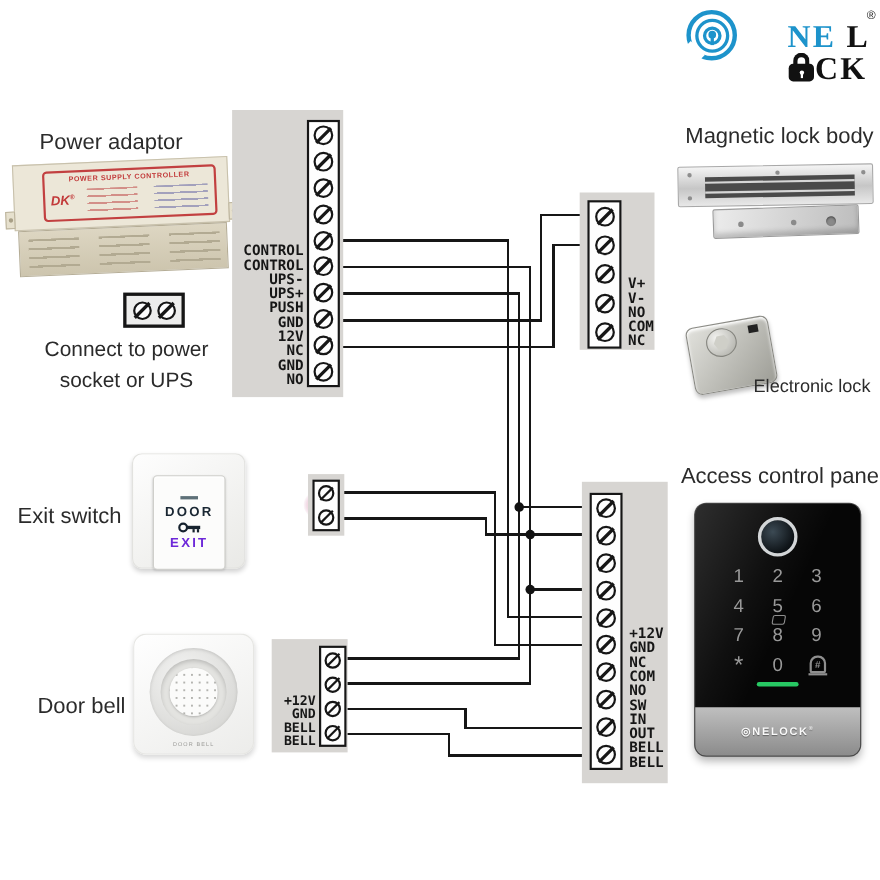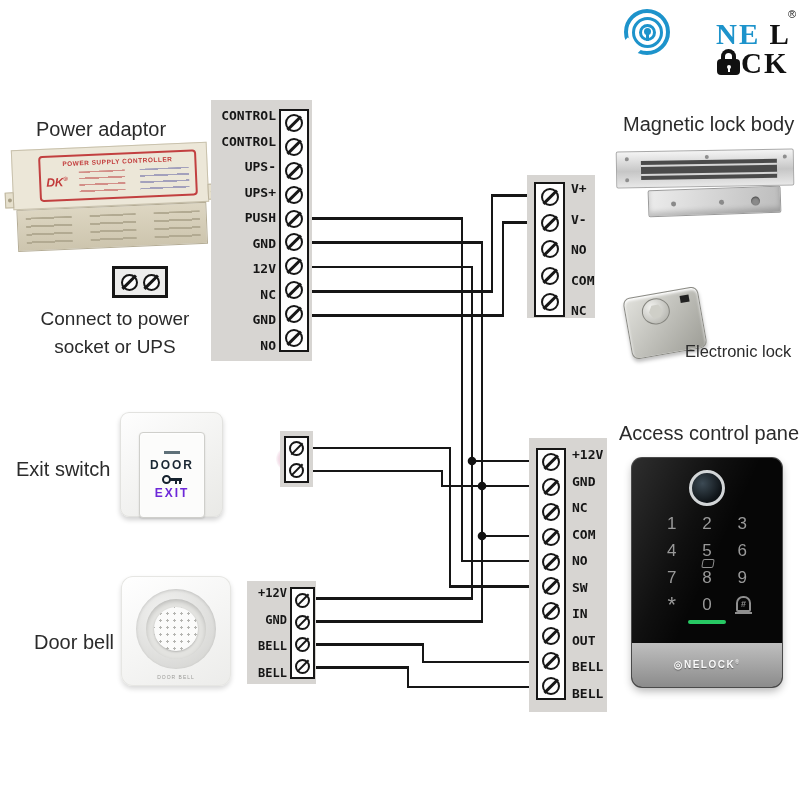--- a/index.html
+++ b/index.html
@@ -13,21 +13,21 @@
   
   .tblock{position:absolute;background:#d7d5d2;z-index:2;}
   .tstrip{position:absolute;background:#fefefe;border:2px solid #161616;
           display:flex;flex-direction:column;justify-content:space-around;align-items:center;}
   .screw{display:block;width:18px;height:18px;border:2.5px solid #161616;border-radius:50%;
          position:relative;background:#fdfdfd;flex:0 0 auto;}
   .screw::after{content:"";position:absolute;left:50%;top:50%;width:2.5px;height:19px;
          background:#161616;transform:translate(-50%,-50%) rotate(45deg);}
   .tstrip.small .screw{width:15px;height:15px;border-width:2.2px;}
   .tstrip.small .screw::after{height:16px;width:2.2px;}
-  .tlabels{position:absolute;display:flex;flex-direction:column;justify-content:space-between;
+  .tlabels{position:absolute;display:flex;flex-direction:column;justify-content:flex-end;
            font-family:"DejaVu Sans Mono",monospace;font-weight:bold;font-size:13px;color:#161616;}
   .tlabels span{white-space:nowrap;line-height:1;}
   .tlabels.right-align{align-items:flex-end;}
   .tlabels.left-align{align-items:flex-start;}
   .tlabels.small{font-size:12px;}
 
   
   .caption{position:absolute;z-index:3;font-size:20px;color:#2b2b2b;white-space:nowrap;}
   .caption.sm{font-size:16.5px;}
   .caption.center{text-align:center;white-space:normal;}

